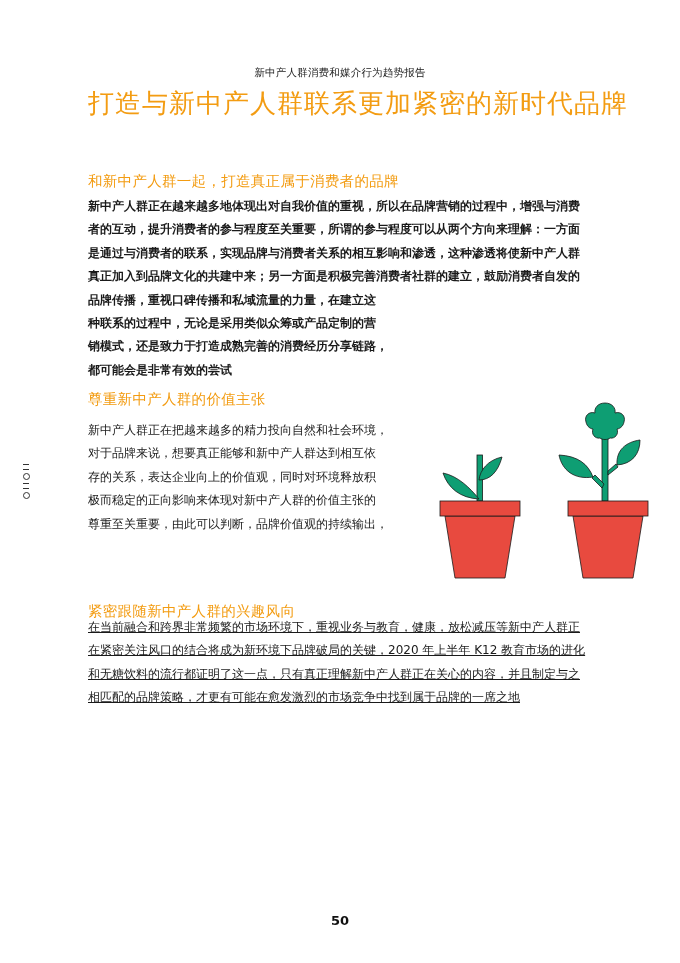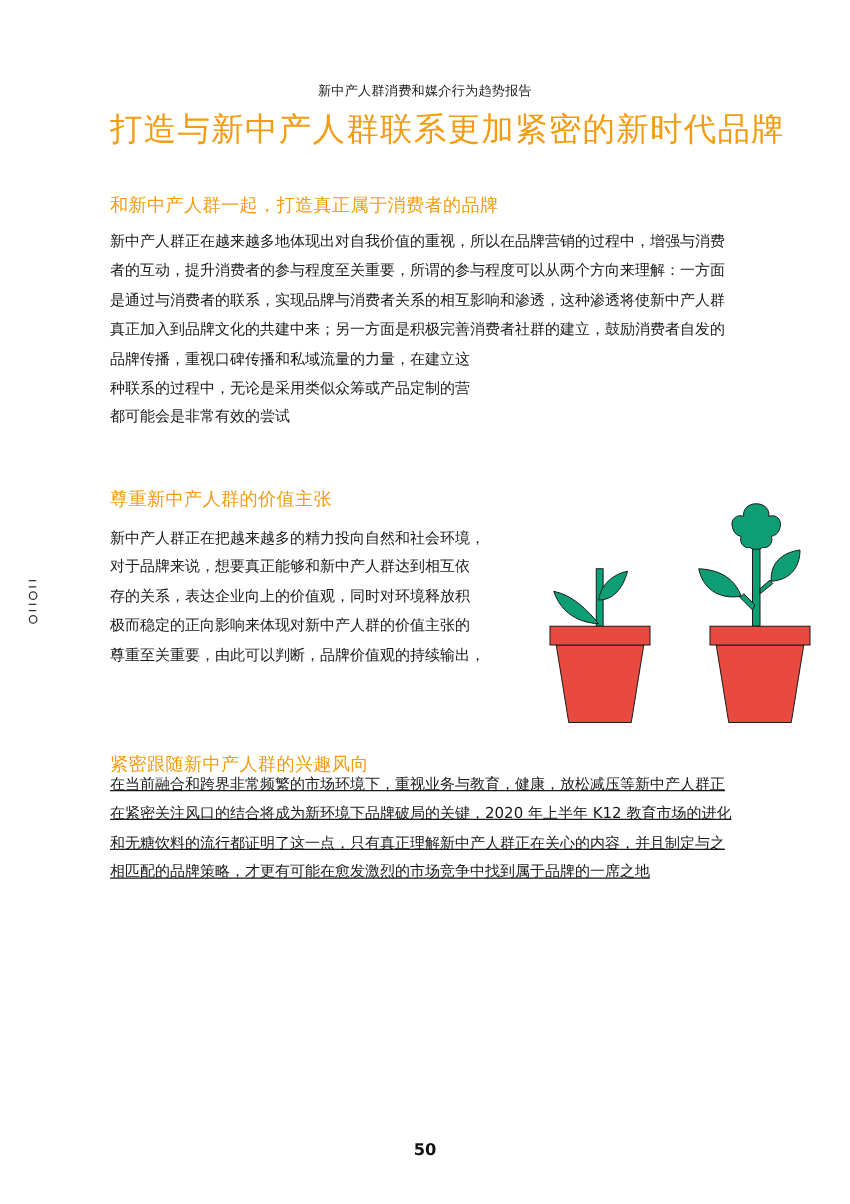--- a/index.html
+++ b/index.html
@@ -94,28 +94,29 @@
       color: #111;
     }
   </style>
 </head>
 <body>
 
 <div class="running-header">新中产人群消费和媒介行为趋势报告</div>
 
 <div class="page-title">打造与新中产人群联系更加紧密的新时代品牌</div>
 
-<div class="section-heading" style="top:155px;">和新中产人群一起，打造真正属于消费者的品牌</div>
-<div class="para" style="top:182px;">
+<div class="section-heading" style="top:172px;">和新中产人群一起，打造真正属于消费者的品牌</div>
+<div class="para" style="top:195px;font-weight:bold;">
   <span class="line">新中产人群正在越来越多地体现出对自我价值的重视，所以在品牌营销的过程中，增强与消费</span>
   <span class="line">者的互动，提升消费者的参与程度至关重要，所谓的参与程度可以从两个方向来理解：一方面</span>
   <span class="line">是通过与消费者的联系，实现品牌与消费者关系的相互影响和渗透，这种渗透将使新中产人群</span>
   <span class="line">真正加入到品牌文化的共建中来；另一方面是积极完善消费者社群的建立，鼓励消费者自发的</span>
   <span class="line">品牌传播，重视口碑传播和私域流量的力量，在建立这</span>
   <span class="line">种联系的过程中，无论是采用类似众筹或产品定制的营</span>
+  <span class="line">销模式，还是致力于打造成熟完善的消费经历分享链路，</span>
   <span class="line">都可能会是非常有效的尝试</span>
 </div>
 
 <div class="section-heading" style="top:390px;">尊重新中产人群的价值主张</div>
 <div class="para" style="top:419px;">
   <span class="line">新中产人群正在把越来越多的精力投向自然和社会环境，</span>
   <span class="line">对于品牌来说，想要真正能够和新中产人群达到相互依</span>
   <span class="line">存的关系，表达企业向上的价值观，同时对环境释放积</span>
   <span class="line">极而稳定的正向影响来体现对新中产人群的价值主张的</span>
   <span class="line">尊重至关重要，由此可以判断，品牌价值观的持续输出，</span>

